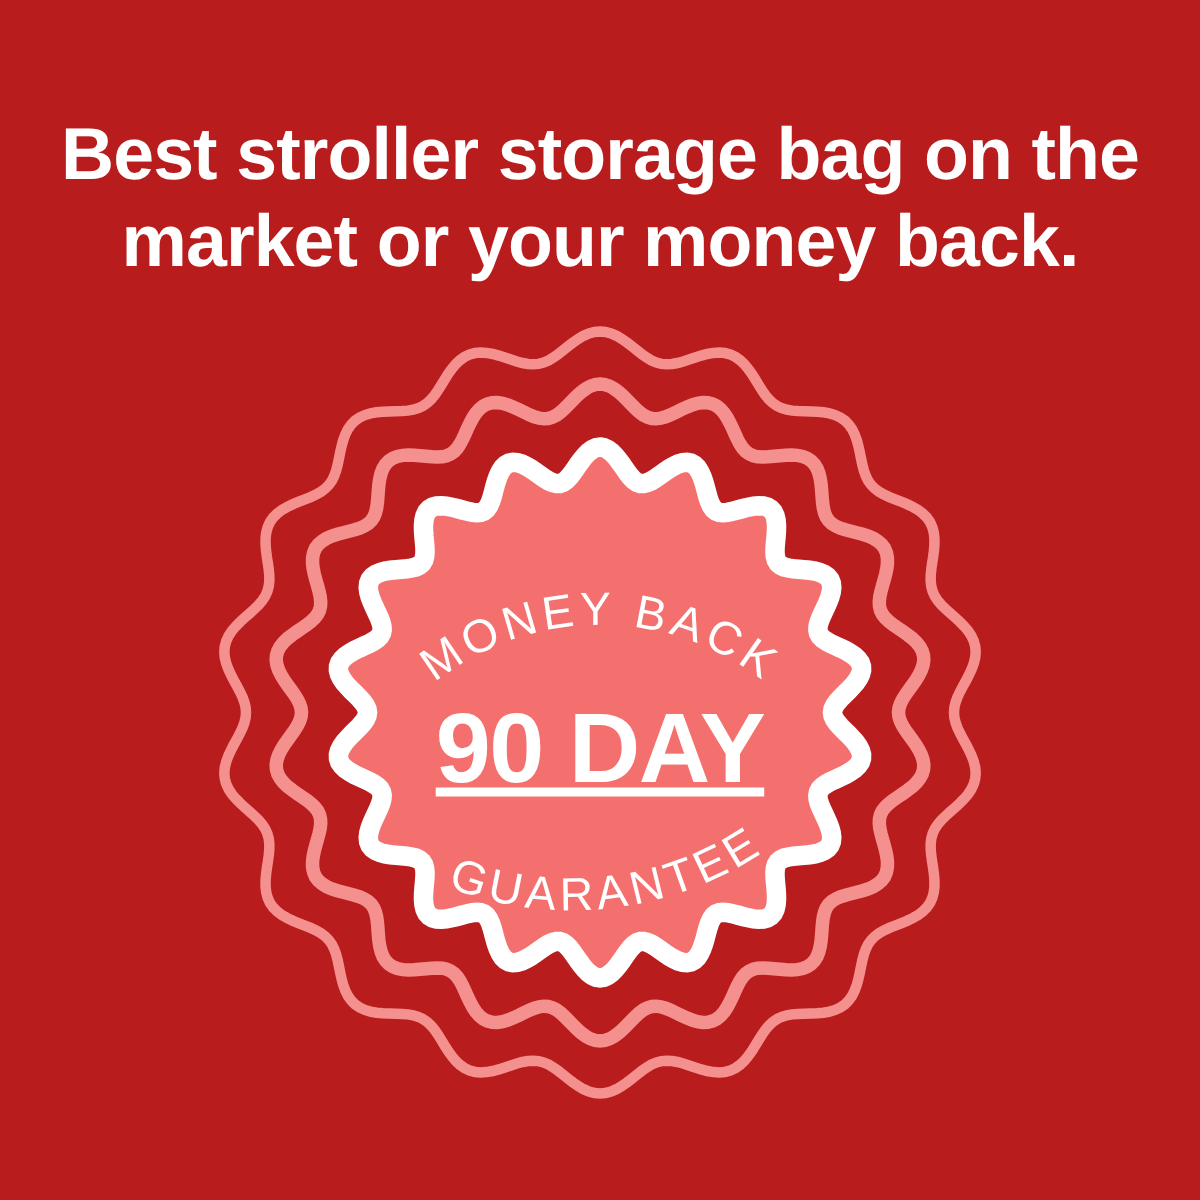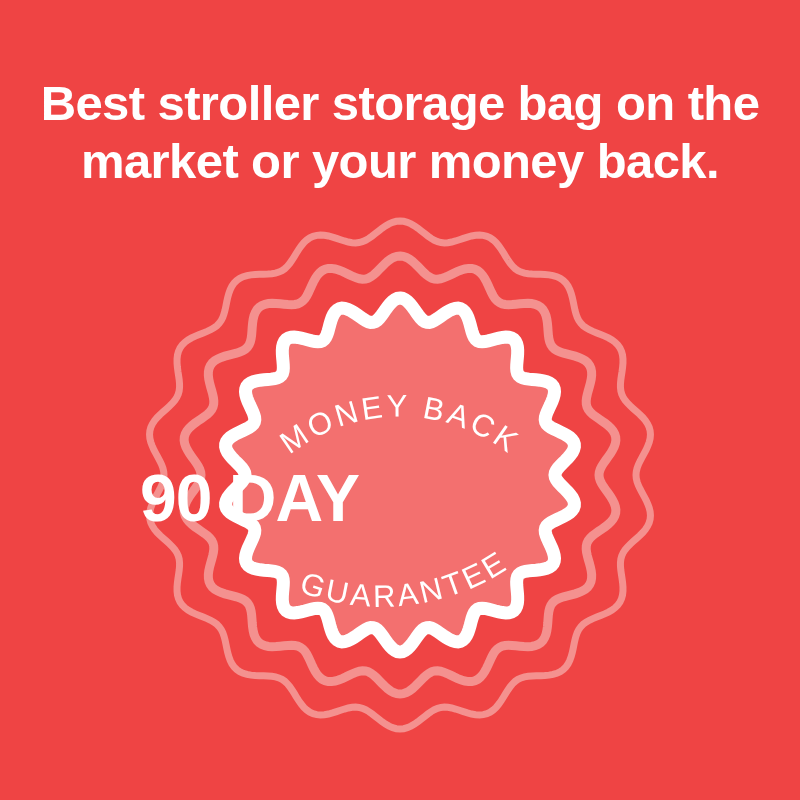--- a/index.html
+++ b/index.html
@@ -77,33 +77,34 @@
     font-family: "Liberation Sans", sans-serif;
     font-weight: normal;
     font-size: 31px;
     letter-spacing: 3.2px;
   }
   #days-line {
     position: absolute;
     left: 0;
     top: 250px;
     width: 520px;
-    text-align: left;
+    text-align: center;
     color: #FFFFFF;
     font-family: "Liberation Sans", sans-serif;
     font-weight: bold;
     font-size: 66px;
     line-height: 66px;
     letter-spacing: -1px;
+    text-decoration: underline;
   }
 </style>
 </head>
 <body>
 
-<div id="poster" style="background: #ef4444;">
+<div id="poster" style="background: #b91c1c;">
 
   <div id="headline">Best stroller storage bag on the
 market or your money back.</div>
 
   <div id="badge-wrap">
 
     <svg id="badge-svg" viewBox="0 0 520 520">
       <g>
         <path id="ring-outer" fill="none" stroke="#F4918F" stroke-width="7" d="M260.00,6.00 L263.69,6.33 L267.35,7.31 L270.96,8.88 L274.51,10.92 L277.97,13.32 L281.35,15.93 L284.66,18.59 L287.92,21.13 L291.15,23.41 L294.38,25.30 L297.65,26.71 L300.98,27.59 L304.41,27.90 L307.97,27.69 L311.65,27.02 L315.46,25.98 L319.39,24.71 L323.41,23.35 L327.48,22.05 L331.56,20.98 L335.59,20.27 L339.52,20.04 L343.29,20.37 L346.87,21.32 L350.23,22.89 L353.33,25.07 L356.19,27.77 L358.82,30.91 L361.25,34.35 L363.54,37.95 L365.74,41.58 L367.94,45.08 L370.19,48.33 L372.58,51.21 L375.16,53.66 L378.00,55.62 L381.12,57.09 L384.53,58.11 L388.22,58.74 L392.16,59.07 L396.28,59.21 L400.53,59.31 L404.79,59.48 L408.99,59.87 L413.02,60.58 L416.79,61.70 L420.23,63.31 L423.27,65.42 L425.88,68.05 L428.06,71.16 L429.82,74.68 L431.22,78.52 L432.33,82.59 L433.24,86.76 L434.07,90.92 L434.93,94.96 L435.94,98.78 L437.20,102.31 L438.79,105.49 L440.79,108.30 L443.21,110.75 L446.07,112.88 L449.32,114.73 L452.91,116.38 L456.74,117.93 L460.69,119.47 L464.64,121.10 L468.45,122.90 L472.00,124.94 L475.16,127.29 L477.84,129.97 L479.97,133.00 L481.53,136.36 L482.51,140.02 L482.96,143.93 L482.96,148.02 L482.61,152.23 L482.05,156.46 L481.40,160.65 L480.83,164.74 L480.47,168.68 L480.45,172.42 L480.86,175.96 L481.77,179.28 L483.21,182.42 L485.17,185.39 L487.59,188.24 L490.40,191.02 L493.46,193.79 L496.65,196.59 L499.81,199.47 L502.77,202.46 L505.41,205.59 L507.57,208.88 L509.17,212.32 L510.14,215.89 L510.45,219.58 L510.13,223.36 L509.21,227.19 L507.81,231.03 L506.05,234.86 L504.07,238.65 L502.03,242.37 L500.09,246.02 L498.41,249.59 L497.11,253.10 L496.28,256.56 L496.00,260.00 L496.28,263.44 L497.11,266.90 L498.41,270.41 L500.09,273.98 L502.03,277.63 L504.07,281.35 L506.05,285.14 L507.81,288.97 L509.21,292.81 L510.13,296.64 L510.45,300.42 L510.14,304.11 L509.17,307.68 L507.57,311.12 L505.41,314.41 L502.77,317.54 L499.81,320.53 L496.65,323.41 L493.46,326.21 L490.40,328.98 L487.59,331.76 L485.17,334.61 L483.21,337.58 L481.77,340.72 L480.86,344.04 L480.45,347.58 L480.47,351.32 L480.83,355.26 L481.40,359.35 L482.05,363.54 L482.61,367.77 L482.96,371.98 L482.96,376.07 L482.51,379.98 L481.53,383.64 L479.97,387.00 L477.84,390.03 L475.16,392.71 L472.00,395.06 L468.45,397.10 L464.64,398.90 L460.69,400.53 L456.74,402.07 L452.91,403.62 L449.32,405.27 L446.07,407.12 L443.21,409.25 L440.79,411.70 L438.79,414.51 L437.20,417.69 L435.94,421.22 L434.93,425.04 L434.07,429.08 L433.24,433.24 L432.33,437.41 L431.22,441.48 L429.82,445.32 L428.06,448.84 L425.88,451.95 L423.27,454.58 L420.23,456.69 L416.79,458.30 L413.02,459.42 L408.99,460.13 L404.79,460.52 L400.53,460.69 L396.28,460.79 L392.16,460.93 L388.22,461.26 L384.53,461.89 L381.12,462.91 L378.00,464.38 L375.16,466.34 L372.58,468.79 L370.19,471.67 L367.94,474.92 L365.74,478.42 L363.54,482.05 L361.25,485.65 L358.82,489.09 L356.19,492.23 L353.33,494.93 L350.23,497.11 L346.87,498.68 L343.29,499.63 L339.52,499.96 L335.59,499.73 L331.56,499.02 L327.48,497.95 L323.41,496.65 L319.39,495.29 L315.46,494.02 L311.65,492.98 L307.97,492.31 L304.41,492.10 L300.98,492.41 L297.65,493.29 L294.38,494.70 L291.15,496.59 L287.92,498.87 L284.66,501.41 L281.35,504.07 L277.97,506.68 L274.51,509.08 L270.96,511.12 L267.35,512.69 L263.69,513.67 L260.00,514.00 L256.31,513.67 L252.65,512.69 L249.04,511.12 L245.49,509.08 L242.03,506.68 L238.65,504.07 L235.34,501.41 L232.08,498.87 L228.85,496.59 L225.62,494.70 L222.35,493.29 L219.02,492.41 L215.59,492.10 L212.03,492.31 L208.35,492.98 L204.54,494.02 L200.61,495.29 L196.59,496.65 L192.52,497.95 L188.44,499.02 L184.41,499.73 L180.48,499.96 L176.71,499.63 L173.13,498.68 L169.77,497.11 L166.67,494.93 L163.81,492.23 L161.18,489.09 L158.75,485.65 L156.46,482.05 L154.26,478.42 L152.06,474.92 L149.81,471.67 L147.42,468.79 L144.84,466.34 L142.00,464.38 L138.88,462.91 L135.47,461.89 L131.78,461.26 L127.84,460.93 L123.72,460.79 L119.47,460.69 L115.21,460.52 L111.01,460.13 L106.98,459.42 L103.21,458.30 L99.77,456.69 L96.73,454.58 L94.12,451.95 L91.94,448.84 L90.18,445.32 L88.78,441.48 L87.67,437.41 L86.76,433.24 L85.93,429.08 L85.07,425.04 L84.06,421.22 L82.80,417.69 L81.21,414.51 L79.21,411.70 L76.79,409.25 L73.93,407.12 L70.68,405.27 L67.09,403.62 L63.26,402.07 L59.31,400.53 L55.36,398.90 L51.55,397.10 L48.00,395.06 L44.84,392.71 L42.16,390.03 L40.03,387.00 L38.47,383.64 L37.49,379.98 L37.04,376.07 L37.04,371.98 L37.39,367.77 L37.95,363.54 L38.60,359.35 L39.17,355.26 L39.53,351.32 L39.55,347.58 L39.14,344.04 L38.23,340.72 L36.79,337.58 L34.83,334.61 L32.41,331.76 L29.60,328.98 L26.54,326.21 L23.35,323.41 L20.19,320.53 L17.23,317.54 L14.59,314.41 L12.43,311.12 L10.83,307.68 L9.86,304.11 L9.55,300.42 L9.87,296.64 L10.79,292.81 L12.19,288.97 L13.95,285.14 L15.93,281.35 L17.97,277.63 L19.91,273.98 L21.59,270.41 L22.89,266.90 L23.72,263.44 L24.00,260.00 L23.72,256.56 L22.89,253.10 L21.59,249.59 L19.91,246.02 L17.97,242.37 L15.93,238.65 L13.95,234.86 L12.19,231.03 L10.79,227.19 L9.87,223.36 L9.55,219.58 L9.86,215.89 L10.83,212.32 L12.43,208.88 L14.59,205.59 L17.23,202.46 L20.19,199.47 L23.35,196.59 L26.54,193.79 L29.60,191.02 L32.41,188.24 L34.83,185.39 L36.79,182.42 L38.23,179.28 L39.14,175.96 L39.55,172.42 L39.53,168.68 L39.17,164.74 L38.60,160.65 L37.95,156.46 L37.39,152.23 L37.04,148.02 L37.04,143.93 L37.49,140.02 L38.47,136.36 L40.03,133.00 L42.16,129.97 L44.84,127.29 L48.00,124.94 L51.55,122.90 L55.36,121.10 L59.31,119.47 L63.26,117.93 L67.09,116.38 L70.68,114.73 L73.93,112.88 L76.79,110.75 L79.21,108.30 L81.21,105.49 L82.80,102.31 L84.06,98.78 L85.07,94.96 L85.93,90.92 L86.76,86.76 L87.67,82.59 L88.78,78.52 L90.18,74.68 L91.94,71.16 L94.12,68.05 L96.73,65.42 L99.77,63.31 L103.21,61.70 L106.98,60.58 L111.01,59.87 L115.21,59.48 L119.47,59.31 L123.72,59.21 L127.84,59.07 L131.78,58.74 L135.47,58.11 L138.88,57.09 L142.00,55.62 L144.84,53.66 L147.42,51.21 L149.81,48.33 L152.06,45.08 L154.26,41.58 L156.46,37.95 L158.75,34.35 L161.18,30.91 L163.81,27.77 L166.67,25.07 L169.77,22.89 L173.13,21.32 L176.71,20.37 L180.48,20.04 L184.41,20.27 L188.44,20.98 L192.52,22.05 L196.59,23.35 L200.61,24.71 L204.54,25.98 L208.35,27.02 L212.03,27.69 L215.59,27.90 L219.02,27.59 L222.35,26.71 L225.62,25.30 L228.85,23.41 L232.08,21.13 L235.34,18.59 L238.65,15.93 L242.03,13.32 L245.49,10.92 L249.04,8.88 L252.65,7.31 L256.31,6.33 L260.00,6.00 Z"></path>
       </g>

